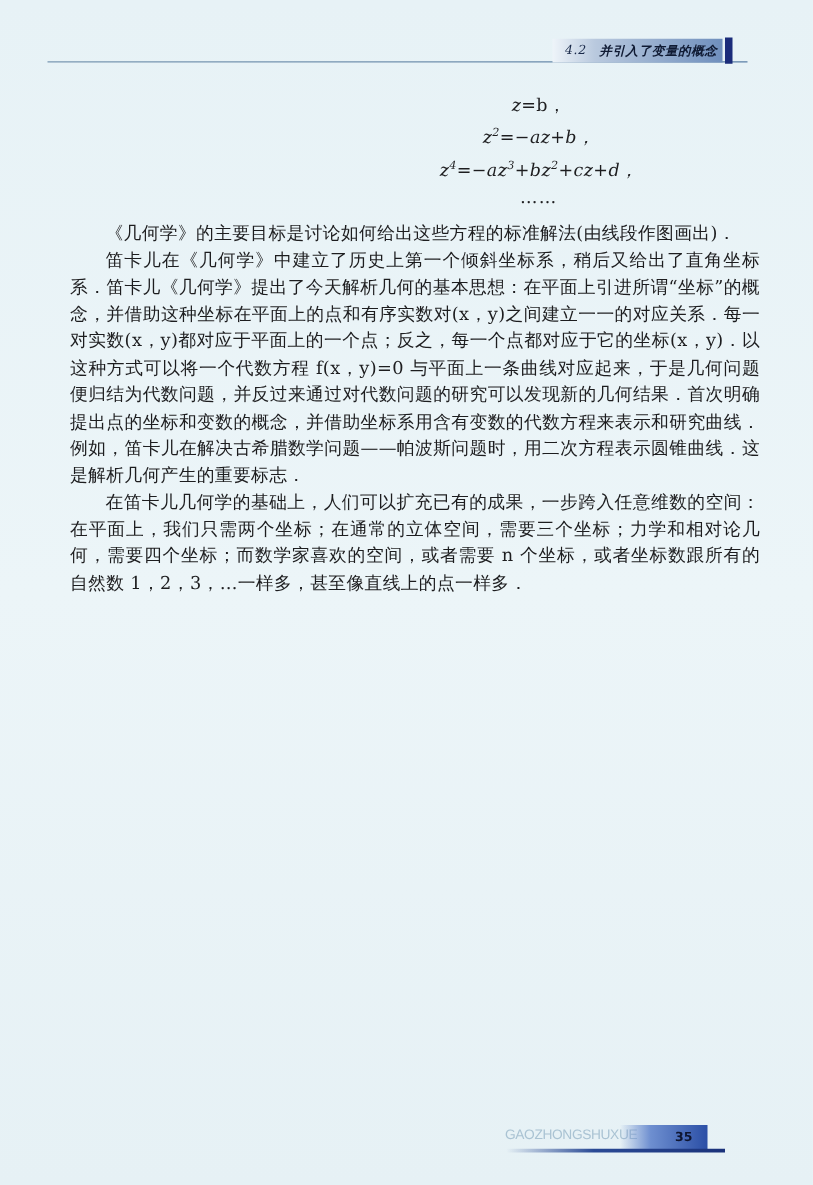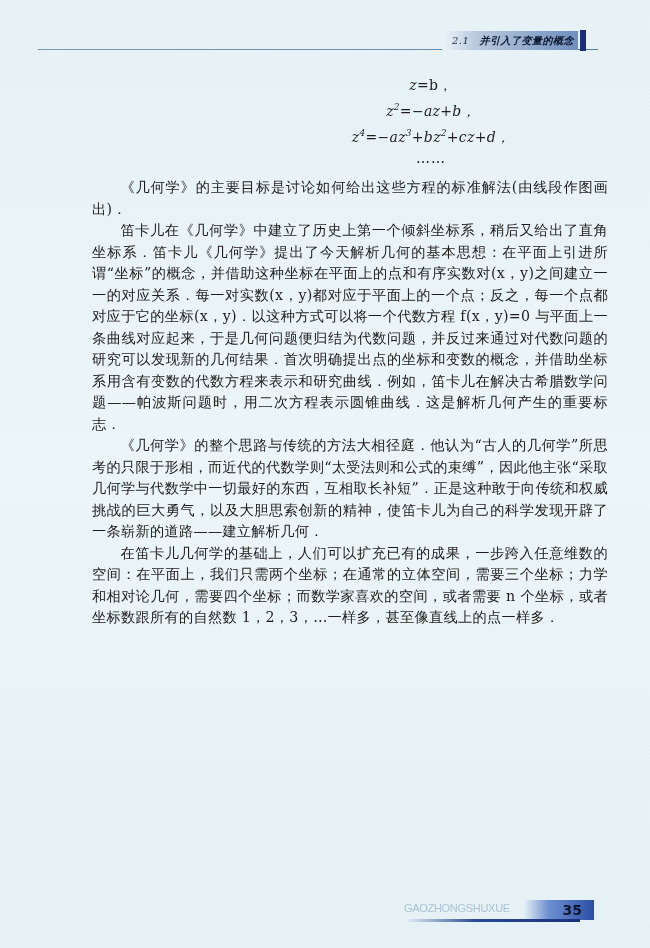--- a/index.html
+++ b/index.html
@@ -30,54 +30,54 @@
     .header-block {
       position: absolute; left: 580px; top: 30px; width: 6px; height: 21px;
       background: #1b2c7a;
     }
     
     .content {
       position: absolute; left: 56px; top: 66px; width: 552px;
       font-size: 14.2px; line-height: 21.5px; letter-spacing: 0.3px;
     }
     .content p { margin: 0; text-align: justify; }
-    .content p.indent { text-indent: 2em; margin-left: 36px; }
+    .content p.indent { text-indent: 2em; }
     .math {
       margin: 8px 0 8px 198px;
       font-family: "DejaVu Serif", serif; font-style: italic;
       font-size: 14px; line-height: 22px; text-align: center;
     }
     .math .line { white-space: nowrap; }
     .math sup { font-size: 9px; }
     .math .dots { font-style: normal; letter-spacing: 1px; }
     
     .footer-rule {
       position: absolute; left: 405px; top: 919px; width: 175px; height: 3px;
       background: linear-gradient(90deg, rgba(30,60,130,0) 0%, #2a4a95 40%, #1a327a 100%);
     }
     .footer-brand {
       position: absolute; left: 404px; top: 902px;
       font-family: Liberation Sans, sans-serif; font-size: 11px; color: #aac3d3;
       letter-spacing: -0.3px;
     }
     .footer-num {
-      position: absolute; left: 524px; top: 900px; width: 70px; height: 20px;
+      position: absolute; left: 496px; top: 900px; width: 70px; height: 20px;
       background: linear-gradient(90deg, rgba(40,80,170,0) 0%, #6e8fd0 35%, #2b4fa6 100%);
-      color: #0e1530; font-family: "DejaVu Sans", sans-serif; font-size: 14px; font-weight: bold;
+      color: #0e1530; font-family: "DejaVu Sans", sans-serif; font-size: 10px; font-weight: bold;
       display: flex; align-items: center; justify-content: flex-end; padding-right: 12px; box-sizing: border-box;
     }
   </style>
 </head>
 <body>
 
 <div class="page">
 
   <div class="header-rule"></div>
   <div class="header-tab">
-    <span class="sec">2.1</span>
+    <span class="sec">4.2</span>
     <span>并引入了变量的概念</span>
   </div>
   <div class="header-block"></div>
 
   <div class="content">
 
     <div class="math">
       <div class="line">
         <span>z</span><span style="font-style:normal">=b，</span>
       </div>
@@ -85,20 +85,19 @@
         <span>z</span><sup>2</sup><span>=−az+b，</span>
       </div>
       <div class="line">
         <span>z</span><sup>4</sup><span>=−az</span><sup>3</sup><span>+bz</span><sup>2</sup><span>+cz+d，</span>
       </div>
       <div class="line dots">……</div>
     </div>
 
     <p class="indent">《几何学》的主要目标是讨论如何给出这些方程的标准解法(由线段作图画出)．</p>
     <p class="indent">笛卡儿在《几何学》中建立了历史上第一个倾斜坐标系，稍后又给出了直角坐标系．笛卡儿《几何学》提出了今天解析几何的基本思想：在平面上引进所谓“坐标”的概念，并借助这种坐标在平面上的点和有序实数对(x，y)之间建立一一的对应关系．每一对实数(x，y)都对应于平面上的一个点；反之，每一个点都对应于它的坐标(x，y)．以这种方式可以将一个代数方程 f(x，y)=0 与平面上一条曲线对应起来，于是几何问题便归结为代数问题，并反过来通过对代数问题的研究可以发现新的几何结果．首次明确提出点的坐标和变数的概念，并借助坐标系用含有变数的代数方程来表示和研究曲线．例如，笛卡儿在解决古希腊数学问题——帕波斯问题时，用二次方程表示圆锥曲线．这是解析几何产生的重要标志．</p>
-    <p class="indent">《几何学》的整个思路与传统的方法大相径庭．他认为“古人的几何学”所思考的只限于形相，而近代的代数学则“太受法则和公式的束缚”，因此他主张“采取几何学与代数学中一切最好的东西，互相取长补短”．正是这种敢于向传统和权威挑战的巨大勇气，以及大胆思索创新的精神，使笛卡儿为自己的科学发现开辟了一条崭新的道路——建立解析几何．</p>
     <p class="indent">在笛卡儿几何学的基础上，人们可以扩充已有的成果，一步跨入任意维数的空间：在平面上，我们只需两个坐标；在通常的立体空间，需要三个坐标；力学和相对论几何，需要四个坐标；而数学家喜欢的空间，或者需要 n 个坐标，或者坐标数跟所有的自然数 1，2，3，…一样多，甚至像直线上的点一样多．</p>
   </div>
 
   <div class="footer-brand">GAOZHONGSHUXUE</div>
   <div class="footer-num">35</div>
   <div class="footer-rule"></div>
 </div>
 
 </body></html>

